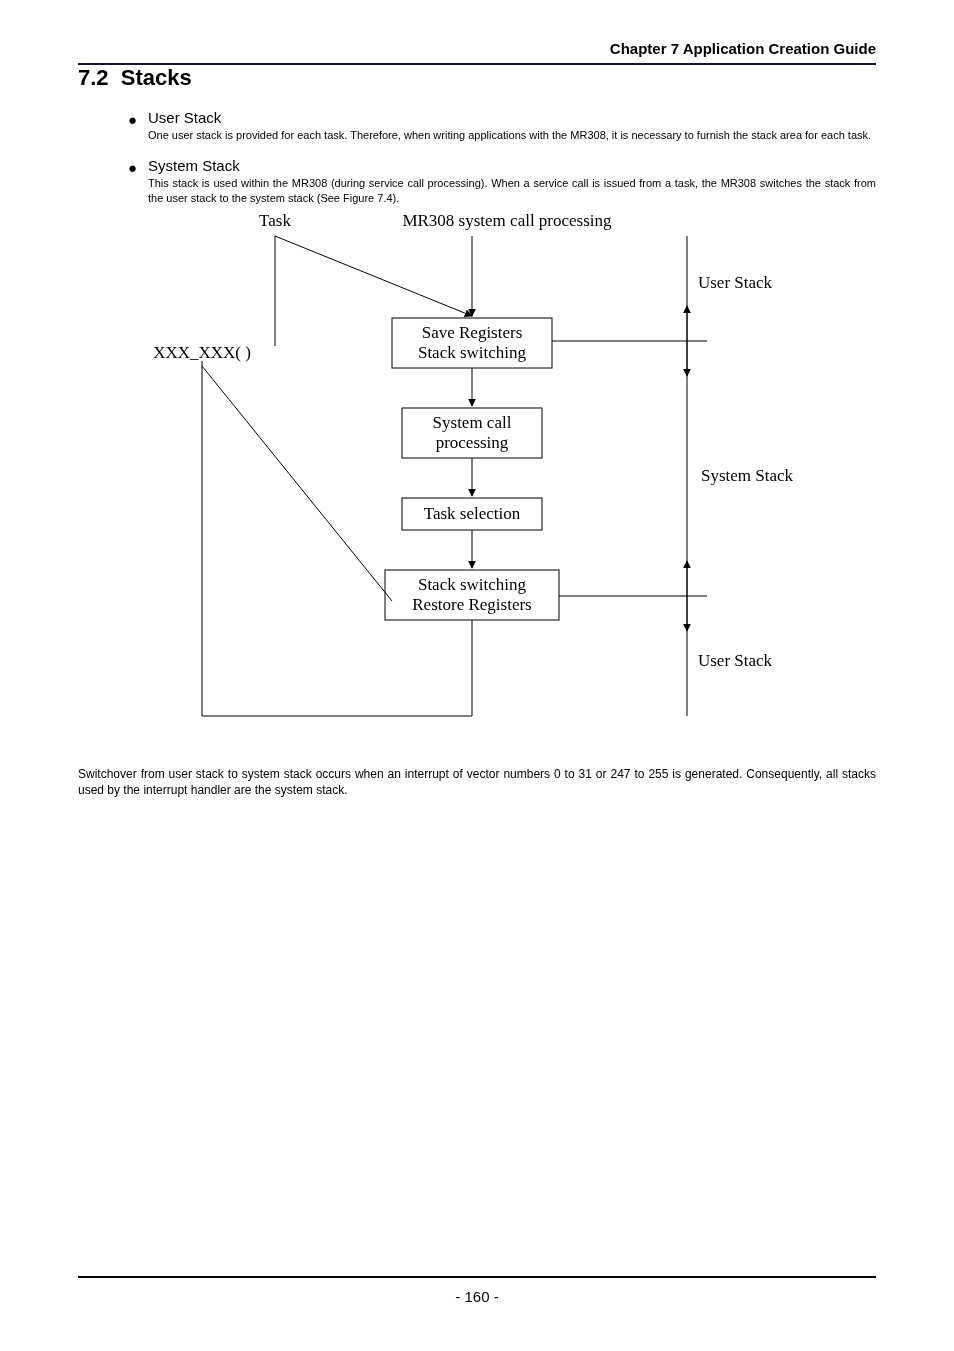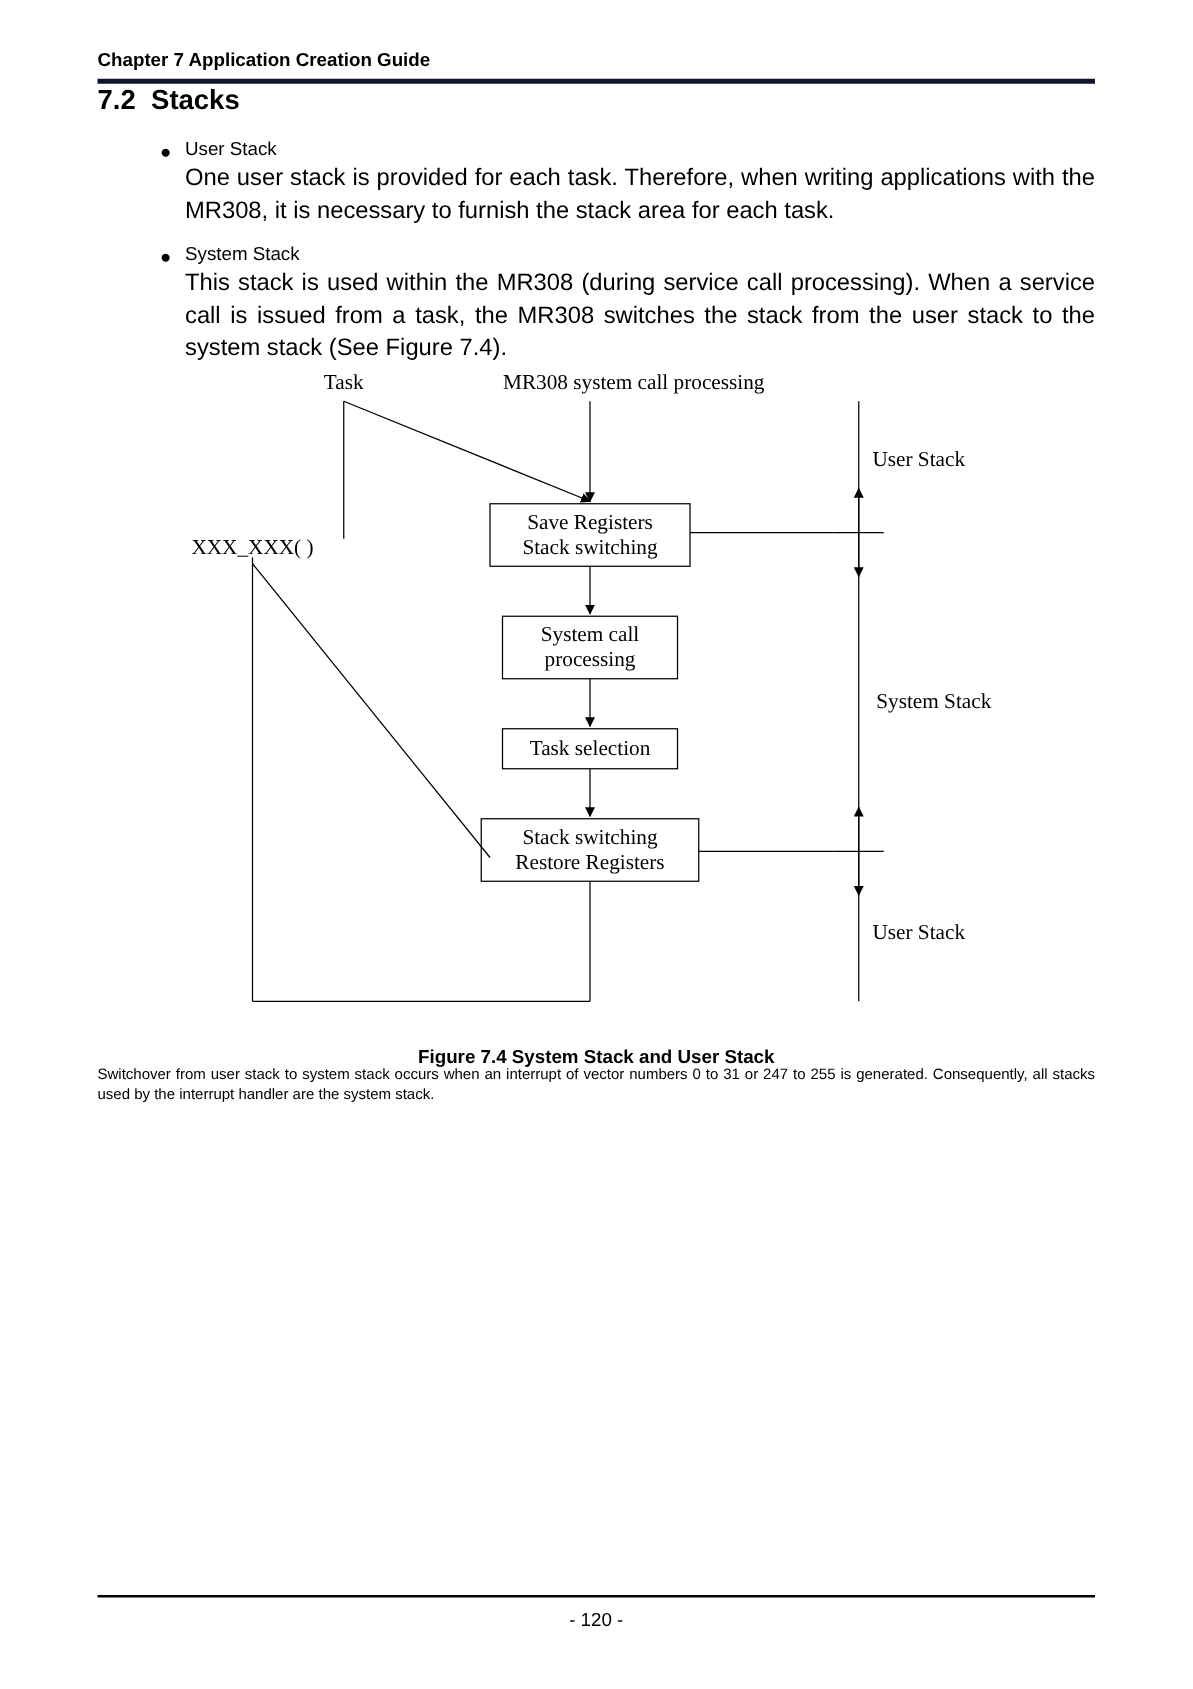--- a/index.html
+++ b/index.html
@@ -10,25 +10,25 @@
     color: #000;
   }
   .page {
     width: 954px;
     height: 1351px;
     position: relative;
     box-sizing: border-box;
     padding: 40px 78px 0 78px;
   }
   .running-head {
-    text-align: left;
+    text-align: right;
     font-weight: bold;
     font-size: 15px;
     padding-bottom: 6px;
-    border-bottom: 4px solid #0f172a;
+    border-bottom: 2px solid #0f172a;
   }
   .h2 {
     font-weight: bold;
     font-size: 22px;
   }
   .h3 {
     font-weight: bold;
     font-size: 17px;
     margin-top: 28px;
   }
@@ -52,21 +52,21 @@
   .bullet-item .dot {
     position: absolute;
     left: 50px;
     top: 2px;
     font-size: 15px;
   }
   .bullet-item .title {
     font-size: 15px;
   }
   .bullet-item .body {
-    font-size: 19px;
+    font-size: 11px;
     text-align: justify;
     margin-top: 2px;
     line-height: 1.35;
   }
   .bullet-item .body.extra {
     margin-top: 14px;
   }
   .figure {
     position: relative;
     width: 100%;
@@ -179,21 +179,20 @@
       <line x1="425" y1="135" x2="540" y2="135" stroke="#000" stroke-width="1"></line>
 
       <text class="diagram-text" x="620" y="275" text-anchor="middle">System Stack</text>
 
       <line x1="540" y1="390" x2="580" y2="390" stroke="#000" stroke-width="1"></line>
       <line x1="560" y1="390" x2="560" y2="355" stroke="#000" stroke-width="1" marker-end="url(#arrow)"></line>
       <line x1="560" y1="390" x2="560" y2="425" stroke="#000" stroke-width="1" marker-end="url(#arrow)"></line>
       <line x1="432" y1="390" x2="540" y2="390" stroke="#000" stroke-width="1"></line>
       <text class="diagram-text" x="608" y="460" text-anchor="middle">User Stack</text>
     </svg>
-    <div class="figure-caption">Figure 7.4 System Stack and User Stack</div>
   </div>
 
   <div class="closing">Switchover from user stack to system stack occurs when an interrupt of vector numbers 0 to 31 or 247 to 255 is generated. Consequently, all stacks used by the interrupt handler are the system stack.</div>
 
   <div class="footer">
-    <span>- 120 -</span>
+    <span>- 160 -</span>
   </div>
 </div>
 
 </body></html>

